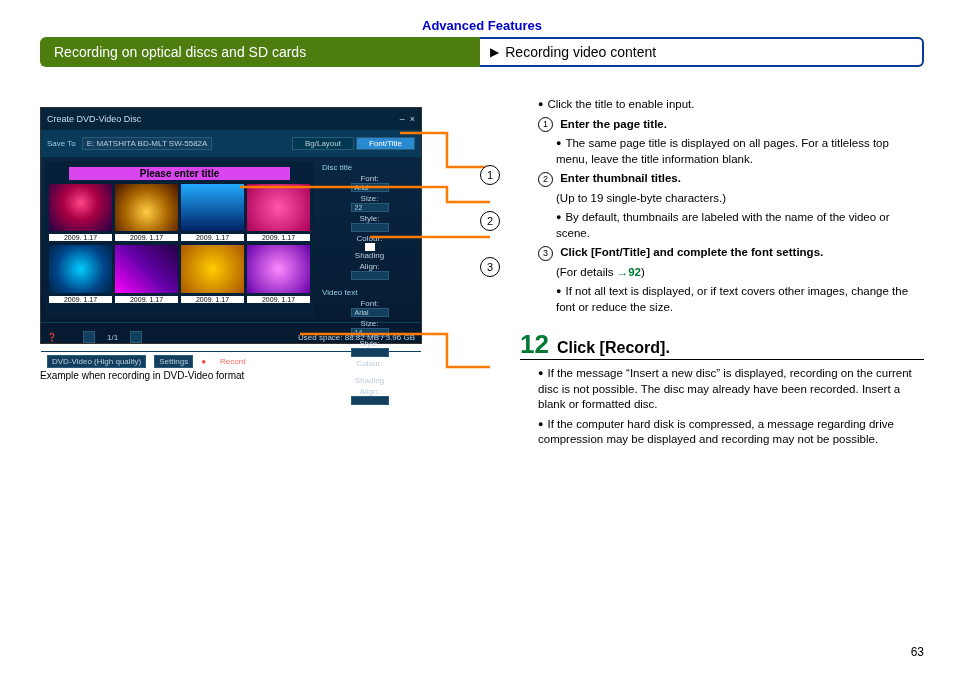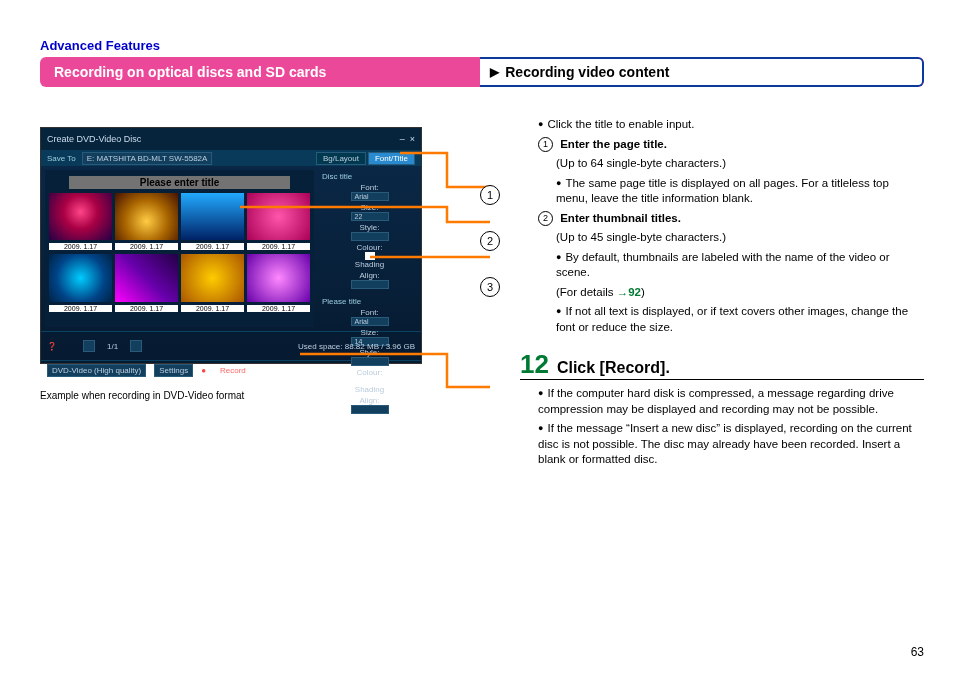--- a/index.html
+++ b/index.html
@@ -11,35 +11,34 @@
     background: #fff;
     width: 954px;
     height: 673px;
     position: relative;
   }
   .page {
     padding: 18px 30px 0 40px;
     box-sizing: border-box;
   }
   .header-right {
-    text-align: left;
+    text-align: center;
     color: #0000cc;
     font-weight: bold;
     font-size: 13px;
     margin-bottom: 4px;
-    margin-top: 20px;
   }
   .bluebar {
-    background: #ec4899;
+    background: #4d7c0f;
     border-radius: 6px;
     height: 30px;
     display: flex;
     align-items: center;
     color: #fff;
-    font-weight: bold;
+    font-weight: normal;
     font-size: 14px;
     overflow: hidden;
   }
   .bluebar .left {
     flex: 0 0 440px;
     padding-left: 14px;
     box-sizing: border-box;
   }
   .bluebar .right {
     flex: 1;
@@ -85,21 +84,21 @@
     height: 18px;
     background: #07243d;
     color: #cde;
     font-size: 9px;
     padding: 2px 6px;
     display: flex;
     align-items: center;
     justify-content: space-between;
   }
   .ss-toolbar {
-    height: 16px;
+    height: 27px;
     background: #0a3a5a;
     display: flex;
     align-items: center;
     gap: 6px;
     padding: 0 6px;
   }
   .ss-toolbar .dd {
     background: #123f5e;
     color: #bcd;
     font-size: 8px;
@@ -107,21 +106,21 @@
     border: 1px solid #2a5a7a;
   }
   .ss-toolbar .tabs {
     margin-left: auto;
     display: flex;
     gap: 2px;
   }
   .ss-toolbar .tab {
     font-size: 8px;
     color: #bcd;
-    padding: 1px 6px;
+    padding: 1px 12px;
     background: #003850;
     border: 1px solid #2a5a7a;
   }
   .ss-toolbar .tab.active {
     background: #2a8ad0;
     color: #fff;
   }
   .ss-body {
     display: flex;
     height: 165px;
@@ -131,21 +130,21 @@
     background: #052038;
     margin: 4px;
     padding: 6px 4px 2px 4px;
     position: relative;
   }
   .ss-preview .enter-title {
     text-align: center;
     color: #fff;
     font-weight: bold;
     font-size: 10px;
-    background: #737373;
+    background: #d946ef;
     color: #000;
     padding: 1px 0;
     margin: 0 20px 4px 20px;
   }
   .thumbs {
     display: grid;
     grid-template-columns: repeat(4, 1fr);
     gap: 3px;
   }
   .thumb {
@@ -421,21 +420,21 @@
               <div class="row">
                   <span>Colour:</span>
                   <span class="sw"></span>
                   <span>Shading</span>
                 </div>
               <div class="row">
                   <span>Align:</span>
                   <span class="val">&nbsp;</span>
                 </div>
 
-              <div class="group-hdr group2">Please title</div>
+              <div class="group-hdr group2">Video text</div>
               <div class="row">
                   <span>Font:</span>
                   <span class="val">Arial</span>
                 </div>
               <div class="row">
                   <span>Size:</span>
                   <span class="val">14</span>
                 </div>
               <div class="row">
                   <span>Style:</span>
@@ -489,43 +488,46 @@
 
     <div class="rightcol">
 
       <div class="step">
         <ul>
           <li class="bullet sub">Click the title to enable input.</li>
           <li class="sub">
             <span class="circnum">1</span>
             <b>Enter the page title.</b>
           </li>
-          <li class="sub2">(Up to 64 single-byte characters.)</li>
           <li class="bullet sub2">The same page title is displayed on all pages. For a titleless top menu, leave the title information blank.</li>
           <li class="sub">
             <span class="circnum">2</span>
             <b>Enter thumbnail titles.</b>
           </li>
-          <li class="sub2">(Up to 45 single-byte characters.)</li>
+          <li class="sub2">(Up to 19 single-byte characters.)</li>
           <li class="bullet sub2">By default, thumbnails are labeled with the name of the video or scene.</li>
+          <li class="sub">
+            <span class="circnum">3</span>
+            <b>Click [Font/Title] and complete the font settings.</b>
+          </li>
           <li class="sub2">
             <span>(For details </span><span class="link-green">→92</span><span>)</span>
           </li>
           <li class="bullet sub2">If not all text is displayed, or if text covers other images, change the font or reduce the size.</li>
         </ul>
       </div>
 
       <div class="step">
         <div class="step-head">
           <span class="step-num">12</span>
           <span class="step-title">Click [Record].</span>
         </div>
         <ul>
+          <li class="bullet sub">If the message “Insert a new disc” is displayed, recording on the current disc is not possible. The disc may already have been recorded. Insert a blank or formatted disc.</li>
           <li class="bullet sub">If the computer hard disk is compressed, a message regarding drive compression may be displayed and recording may not be possible.</li>
-          <li class="bullet sub">If the message “Insert a new disc” is displayed, recording on the current disc is not possible. The disc may already have been recorded. Insert a blank or formatted disc.</li>
         </ul>
       </div>
 
     </div>
   </div>
 </div>
 
 <div class="page-num">63</div>
 
 </body></html>

